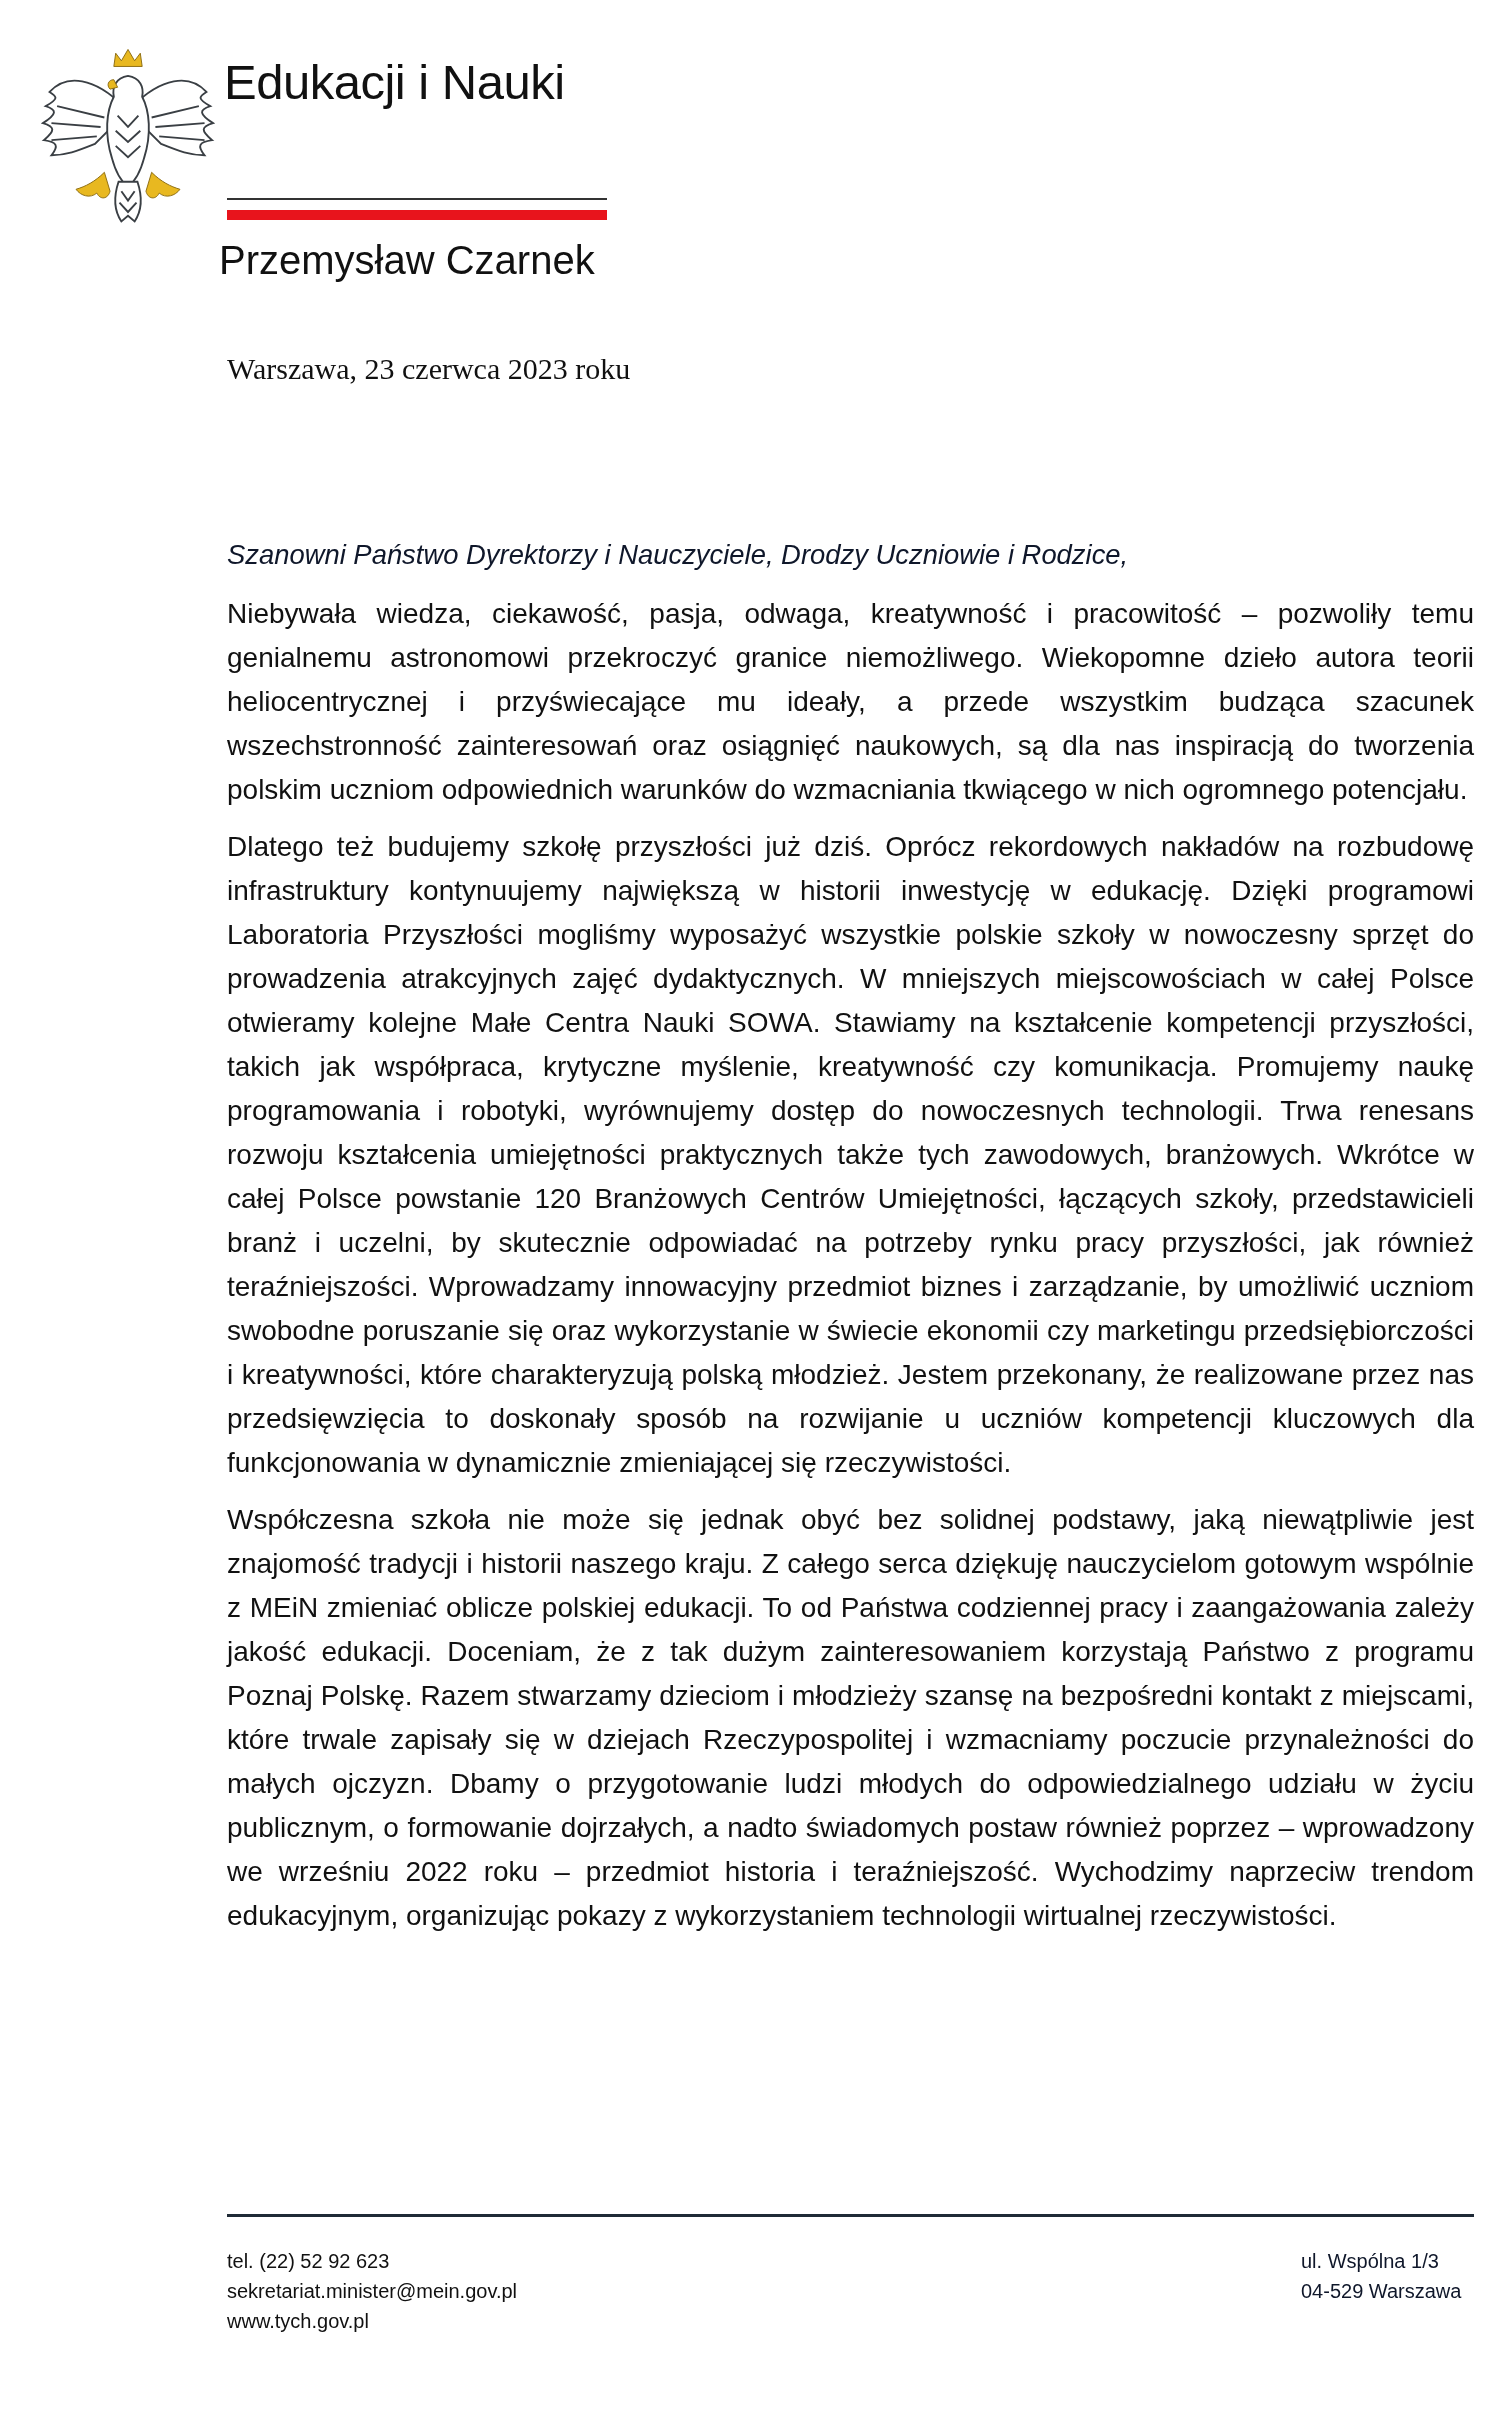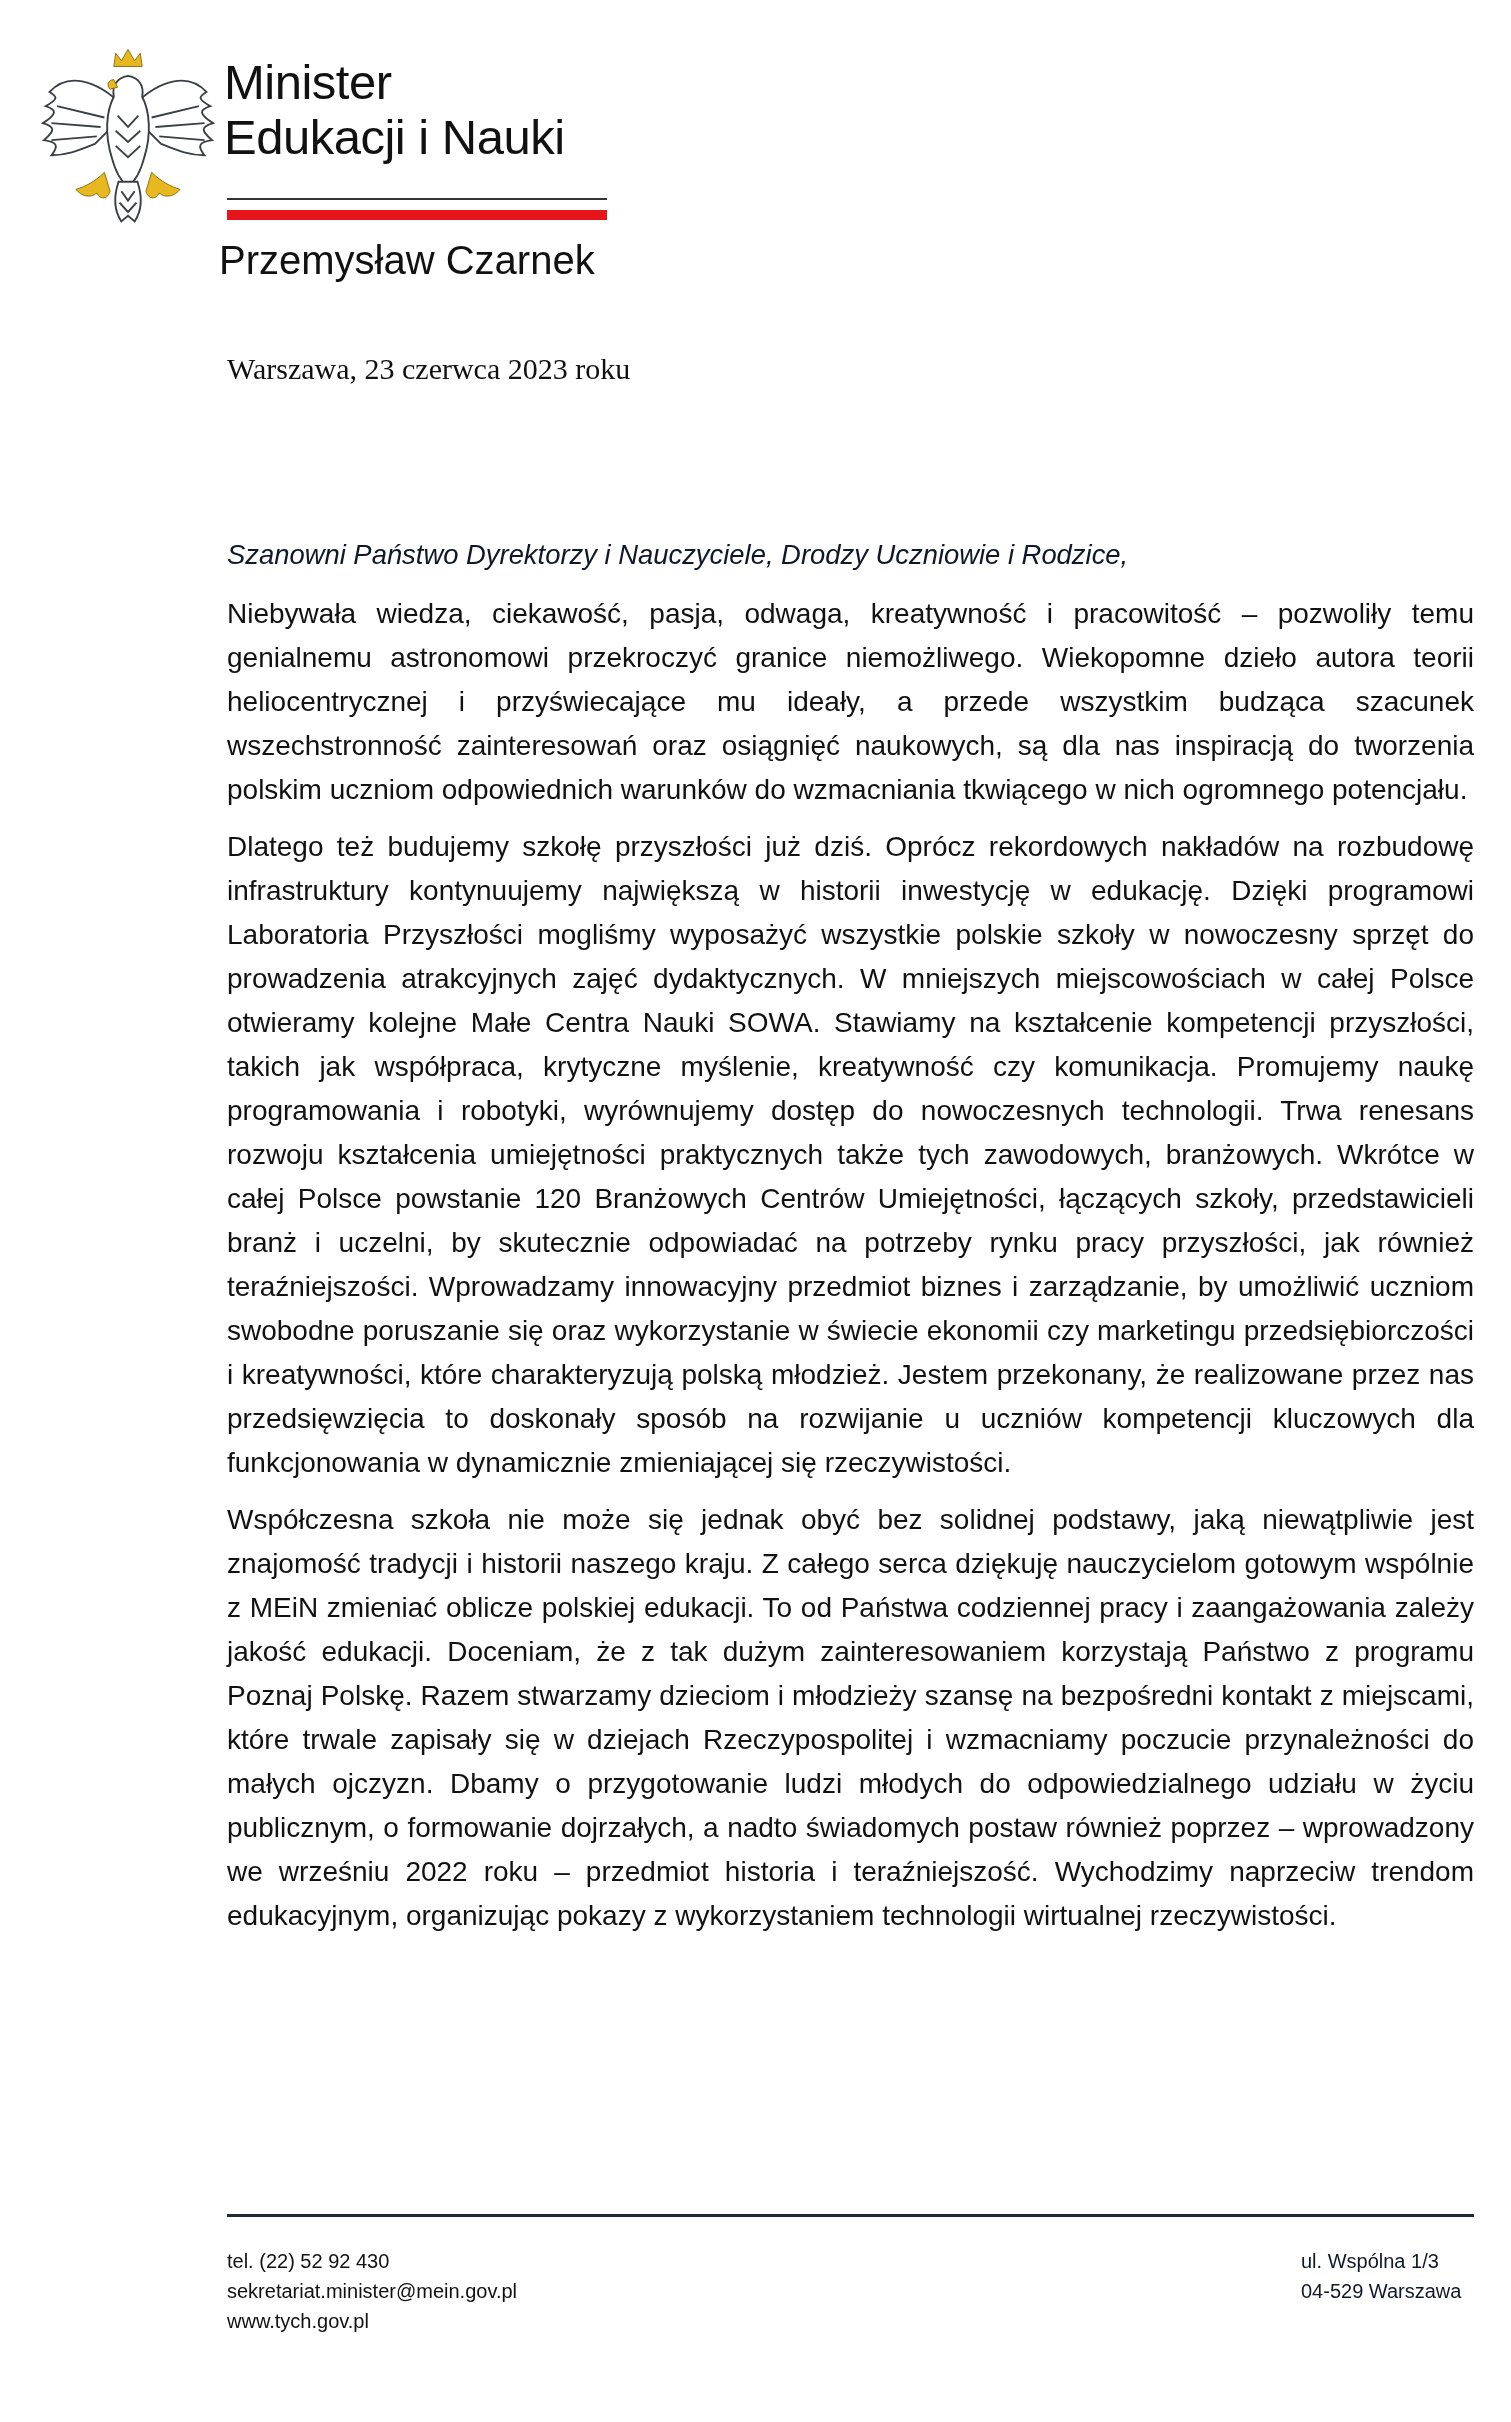--- a/index.html
+++ b/index.html
@@ -44,21 +44,20 @@
     <path d="M80 28 L82 14 L88 22 L95 10 L102 22 L108 14 L110 28 Z" fill="#e8b820" stroke="#8a6a10" stroke-width="1"></path>
 
     <path d="M80 42 C74 42 72 48 76 52 L84 50 Z" fill="#e8b820" stroke="#8a6a10" stroke-width="1"></path>
 
     <path d="M70 140 C60 150 50 155 40 158 C45 165 55 168 62 162 C66 170 74 168 76 160 Z" fill="#e8b820" stroke="#8a6a10" stroke-width="1"></path>
     <path d="M120 140 C130 150 140 155 150 158 C145 165 135 168 128 162 C124 170 116 168 114 160 Z" fill="#e8b820" stroke="#8a6a10" stroke-width="1"></path>
   </svg>
 </div>
 
 <div class="org-title">
-  <div>Minister</div>
   <div>Edukacji i Nauki</div>
 </div>
 
 <div class="rule-dark"></div>
 <div class="rule-red"></div>
 
 <div class="author">Przemysław Czarnek</div>
 
 <div class="date">Warszawa, 23 czerwca 2023 roku</div>
 
@@ -66,21 +65,21 @@
 
 <div class="body-text">
   <p>Niebywała wiedza, ciekawość, pasja, odwaga, kreatywność i pracowitość – pozwoliły temu genialnemu astronomowi przekroczyć granice niemożliwego. Wiekopomne dzieło autora teorii heliocentrycznej i przyświecające mu ideały, a przede wszystkim budząca szacunek wszechstronność zainteresowań oraz osiągnięć naukowych, są dla nas inspiracją do tworzenia polskim uczniom odpowiednich warunków do wzmacniania tkwiącego w nich ogromnego potencjału.</p>
   <p>Dlatego też budujemy szkołę przyszłości już dziś. Oprócz rekordowych nakładów na rozbudowę infrastruktury kontynuujemy największą w historii inwestycję w edukację. Dzięki programowi Laboratoria Przyszłości mogliśmy wyposażyć wszystkie polskie szkoły w nowoczesny sprzęt do prowadzenia atrakcyjnych zajęć dydaktycznych. W mniejszych miejscowościach w całej Polsce otwieramy kolejne Małe Centra Nauki SOWA. Stawiamy na kształcenie kompetencji przyszłości, takich jak współpraca, krytyczne myślenie, kreatywność czy komunikacja. Promujemy naukę programowania i robotyki, wyrównujemy dostęp do nowoczesnych technologii. Trwa renesans rozwoju kształcenia umiejętności praktycznych także tych zawodowych, branżowych. Wkrótce w całej Polsce powstanie 120 Branżowych Centrów Umiejętności, łączących szkoły, przedstawicieli branż i uczelni, by skutecznie odpowiadać na potrzeby rynku pracy przyszłości, jak również teraźniejszości. Wprowadzamy innowacyjny przedmiot biznes i zarządzanie, by umożliwić uczniom swobodne poruszanie się oraz wykorzystanie w świecie ekonomii czy marketingu przedsiębiorczości i kreatywności, które charakteryzują polską młodzież. Jestem przekonany, że realizowane przez nas przedsięwzięcia to doskonały sposób na rozwijanie u uczniów kompetencji kluczowych dla funkcjonowania w dynamicznie zmieniającej się rzeczywistości.</p>
   <p>Współczesna szkoła nie może się jednak obyć bez solidnej podstawy, jaką niewątpliwie jest znajomość tradycji i historii naszego kraju. Z całego serca dziękuję nauczycielom gotowym wspólnie z MEiN zmieniać oblicze polskiej edukacji. To od Państwa codziennej pracy i zaangażowania zależy jakość edukacji. Doceniam, że z tak dużym zainteresowaniem korzystają Państwo z programu Poznaj Polskę. Razem stwarzamy dzieciom i młodzieży szansę na bezpośredni kontakt z miejscami, które trwale zapisały się w dziejach Rzeczypospolitej i wzmacniamy poczucie przynależności do małych ojczyzn. Dbamy o przygotowanie ludzi młodych do odpowiedzialnego udziału w życiu publicznym, o formowanie dojrzałych, a nadto świadomych postaw również poprzez – wprowadzony we wrześniu 2022 roku – przedmiot historia i teraźniejszość. Wychodzimy naprzeciw trendom edukacyjnym, organizując pokazy z wykorzystaniem technologii wirtualnej rzeczywistości.</p>
 </div>
 
 <div class="footer-rule"></div>
 
 <div class="footer-left">
-  <div>tel. (22) 52 92 430</div>
+  <div>tel. (22) 52 92 623</div>
   <div>sekretariat.minister@mein.gov.pl</div>
   <div>www.tych.gov.pl</div>
 </div>
 
 <div class="footer-right">
   <div>ul. Wspólna 1/3</div>
   <div>04-529 Warszawa</div>
 </div>
 
 

